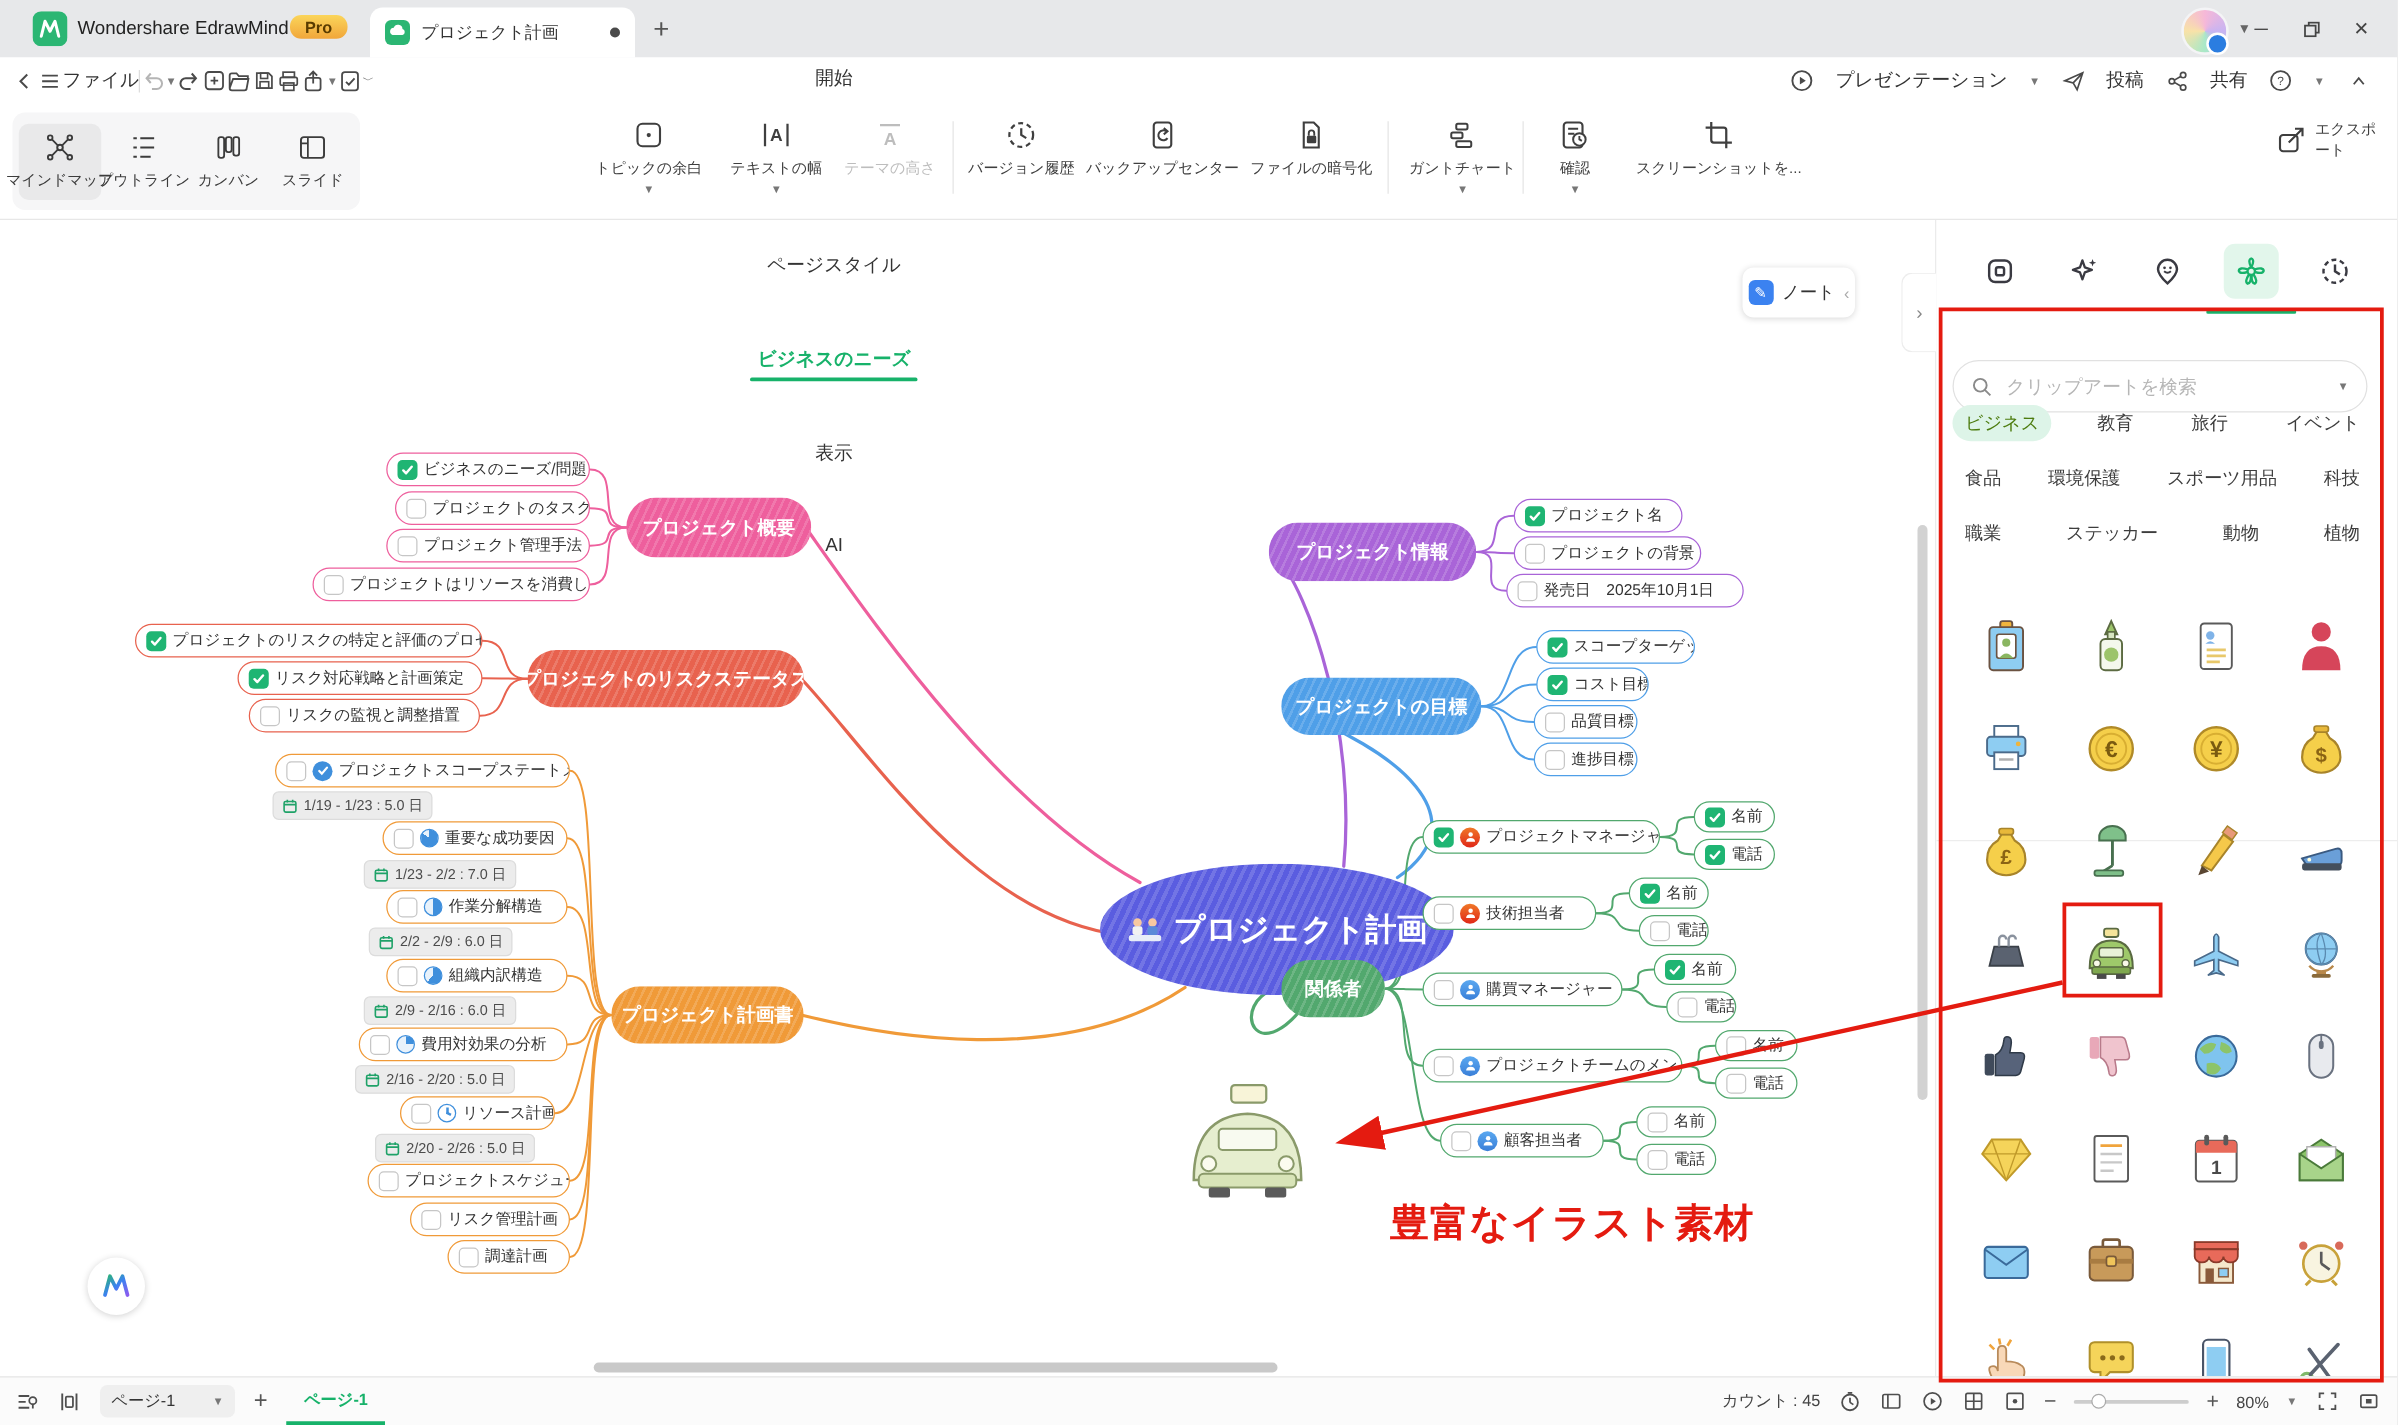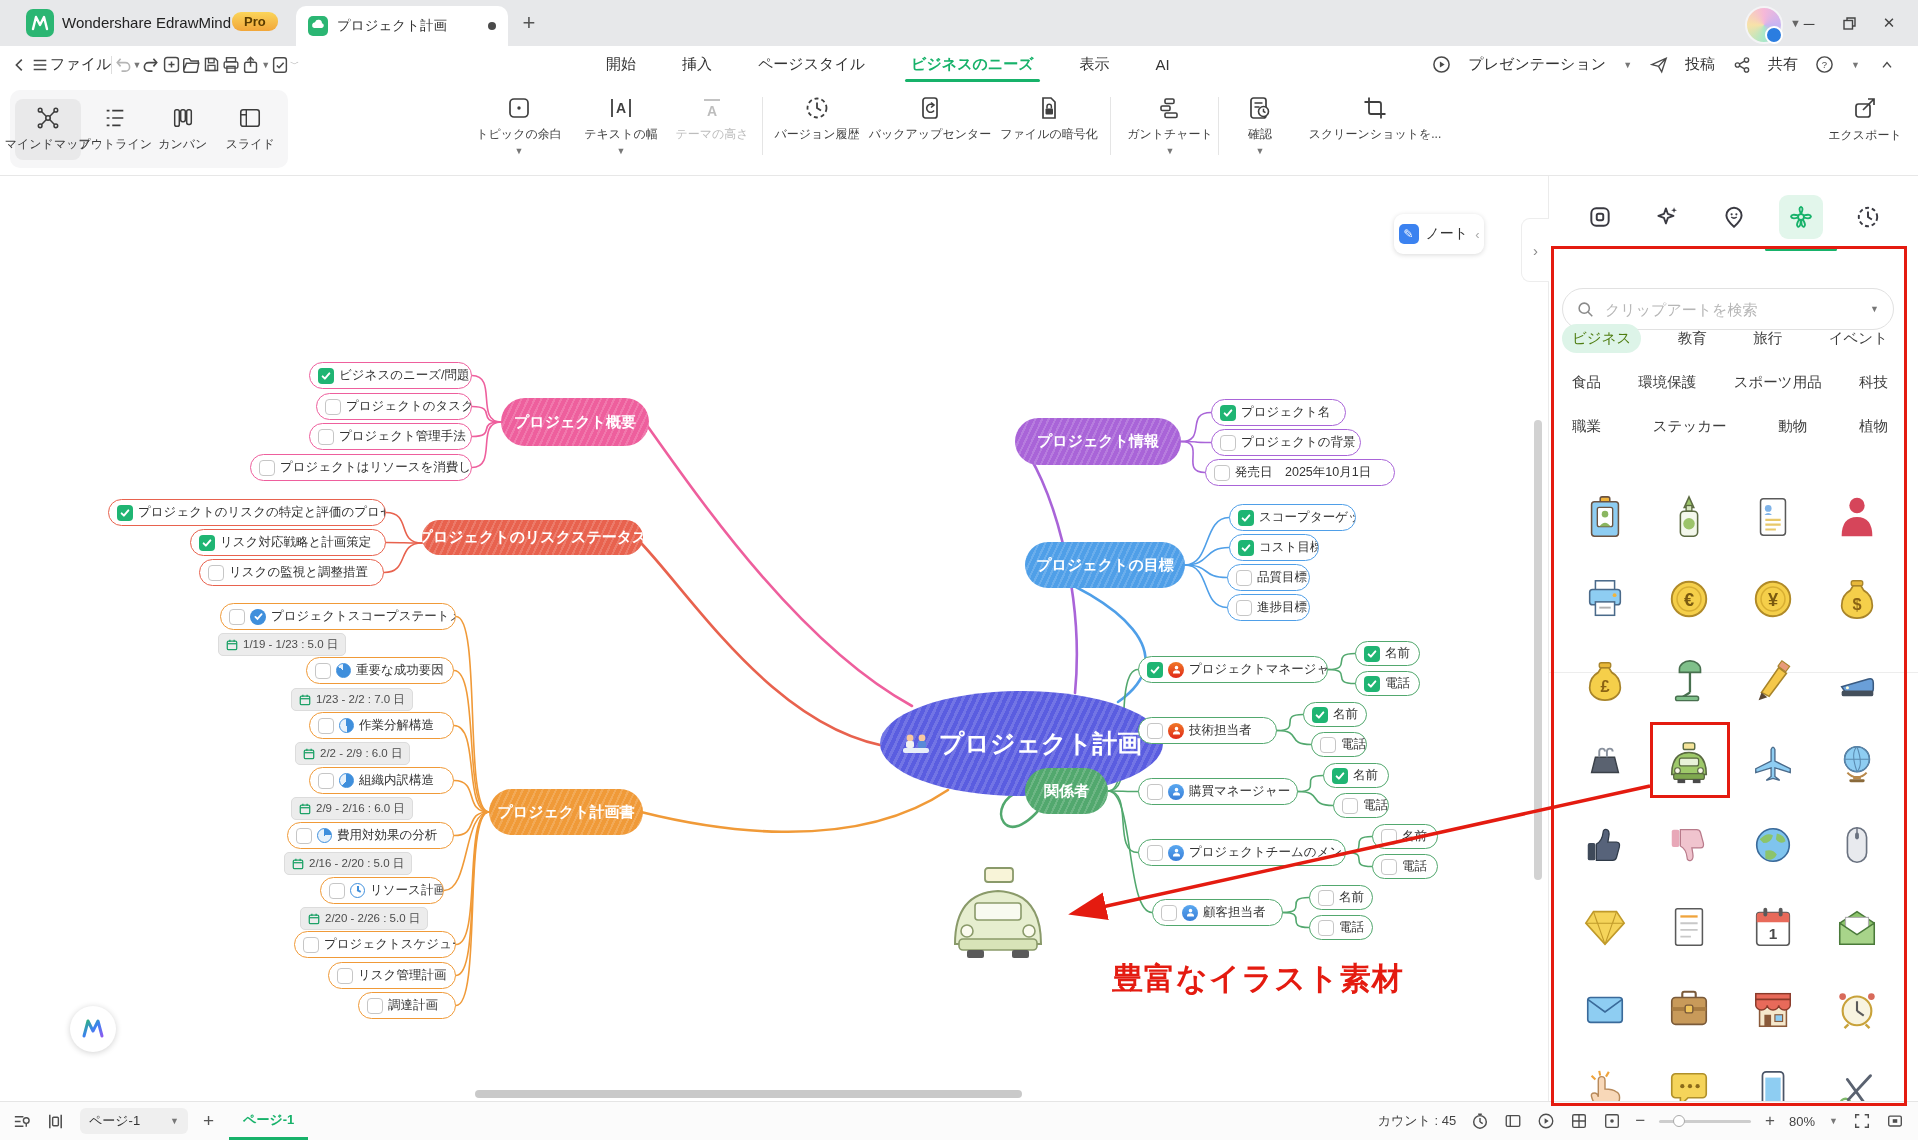--- a/index.html
+++ b/index.html
@@ -22,40 +22,40 @@
   background:#2b7de0;border:2px solid #fff;}
 #avatar-caret{position:absolute;left:1790px;top:17px;color:#666;font-size:11px;}
 .winbtn{position:absolute;top:0;width:40px;height:46px;display:flex;align-items:center;justify-content:center;color:#444;font-size:15px;}
 
 #menubar{position:absolute;left:0;top:46px;width:1918px;height:37px;background:#fff;}
 #menubar-left{position:absolute;left:10px;top:0;height:37px;display:flex;align-items:center;}
 .mico{width:20px;height:20px;color:#4a4a4a;display:flex;align-items:center;justify-content:center;}
 .mico.dim{color:#b5b5b5;}
 .vdiv{width:1px;height:18px;background:#ddd;}
 #file-label{font-size:15px;color:#333;}
-#ribbon-tabs{position:absolute;left:604px;top:0;height:37px;display:flex;align-items:center;gap:42px;}
+#ribbon-tabs{position:absolute;left:604px;top:0;height:37px;display:flex;align-items:center;gap:42px;flex-direction:column;}
 .rtab{position:relative;font-size:15px;color:#333;padding:7px 2px;}
 .rtab.active{color:#17b26a;font-weight:bold;}
 .rtab.active .ul{position:absolute;left:-4px;right:-4px;bottom:-1px;height:3px;border-radius:2px;background:#17b26a;}
 #menubar-right{position:absolute;right:22px;top:0;height:37px;display:flex;align-items:center;gap:17px;font-size:15px;color:#333;}
 #menubar-right .mico{width:19px;height:19px;}
 .caret{font-size:9px;color:#777;}
 
 #toolbar{position:absolute;left:0;top:83px;width:1918px;height:93px;background:#fff;border-bottom:1px solid #e7e7e7;box-sizing:border-box;}
 #viewmodes{position:absolute;left:10px;top:7px;width:278px;height:78px;background:#f6f6f7;border-radius:10px;
   display:flex;align-items:center;justify-content:space-around;padding:0 4px;box-sizing:border-box;}
 .vm{display:flex;flex-direction:column;align-items:center;gap:6px;width:66px;padding:7px 0;border-radius:8px;color:#3c3c3c;}
 .vm.active{background:#e9e9ea;}
 .vm .lbl{font-size:12px;white-space:nowrap;}
 .tool{position:absolute;top:12px;width:110px;display:flex;flex-direction:column;align-items:center;gap:5px;color:#3f3f3f;}
 .tool .lbl{font-size:12px;white-space:nowrap;}
 .tool.disabled{color:#bdbdbd;}
 .tool .caret{margin-top:-2px;}
 .tdiv{position:absolute;top:14px;width:1px;height:58px;background:#e5e5e5;}
-#export-tool{position:absolute;left:1820px;top:12px;width:90px;display:flex;flex-direction:column;align-items:center;gap:6px;color:#3f3f3f;}
+#export-tool{position:absolute;left:1820px;top:12px;width:90px;display:flex;flex-direction:row;align-items:center;gap:6px;color:#3f3f3f;}
 #export-tool .lbl{font-size:12px;}
 
 #edges{position:absolute;left:0;top:0;z-index:1;pointer-events:none;}
 .branch{position:absolute;z-index:2;display:flex;align-items:center;justify-content:center;
   color:#fff;font-weight:bold;font-size:15px;border-radius:26px;white-space:nowrap;overflow:hidden;
   background-image:repeating-linear-gradient(115deg,rgba(255,255,255,.16) 0 2px,rgba(255,255,255,0) 2px 6px);}
 #center-node{position:absolute;z-index:2;border-radius:50%;display:flex;align-items:center;justify-content:center;gap:8px;
   color:#fff;font-weight:bold;font-size:25px;
   background-image:repeating-linear-gradient(115deg,rgba(255,255,255,.15) 0 3px,rgba(255,255,255,0) 3px 7px);}
 .pill{position:absolute;z-index:2;display:flex;align-items:center;gap:5px;background:#fff;
@@ -523,21 +523,21 @@
         <span>プロジェクト名</span>
       </div>
       <div class="pill" style="left: 1211px; top: 429px; width: 150px; border-color: rgb(169, 100, 216);">
         <span class="check empty"></span>
         <span>プロジェクトの背景</span>
       </div>
       <div class="pill" style="left: 1205px; top: 459px; width: 190px; border-color: rgb(169, 100, 216);">
         <span class="check empty"></span>
         <span>発売日　2025年10月1日</span>
       </div>
-      <div class="branch" style="left: 422px; top: 520px; width: 221px; height: 35px; background-color: rgb(232, 98, 78);">
+      <div class="branch" style="left: 422px; top: 520px; width: 221px; height: 46px; background-color: rgb(232, 98, 78);">
         <span>プロジェクトのリスクステータス</span>
       </div>
       <div class="pill" style="left: 108px; top: 499px; width: 278px; border-color: rgb(232, 98, 78);">
         <span class="check checked">
           <svg width="12" height="12" viewBox="0 0 16 16">
             <path d="M3.5,8.5 L6.5,11.5 L12.5,4.5" stroke="#fff" stroke-width="2.6" fill="none" stroke-linecap="round" stroke-linejoin="round"></path>
           </svg>
         </span>
         <span>プロジェクトのリスクの特定と評価のプロセス</span>
       </div>

